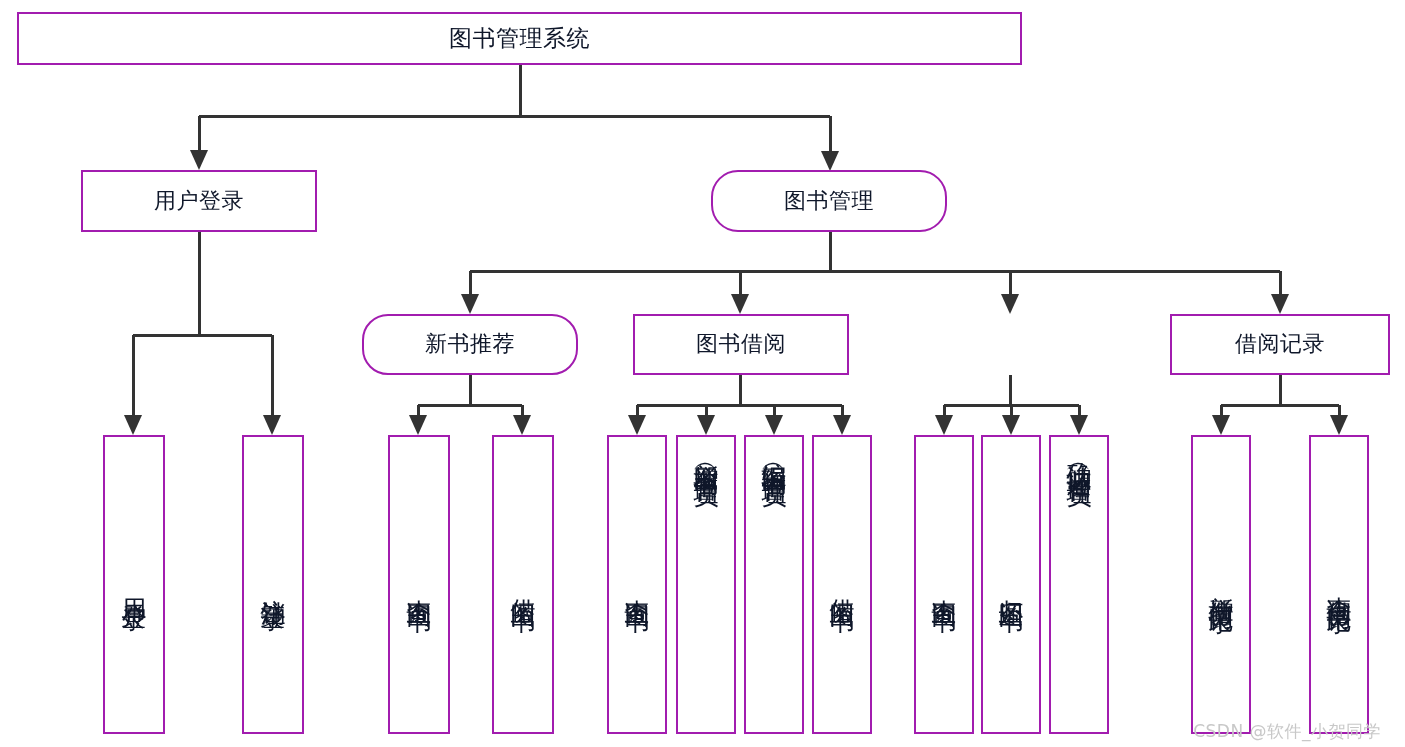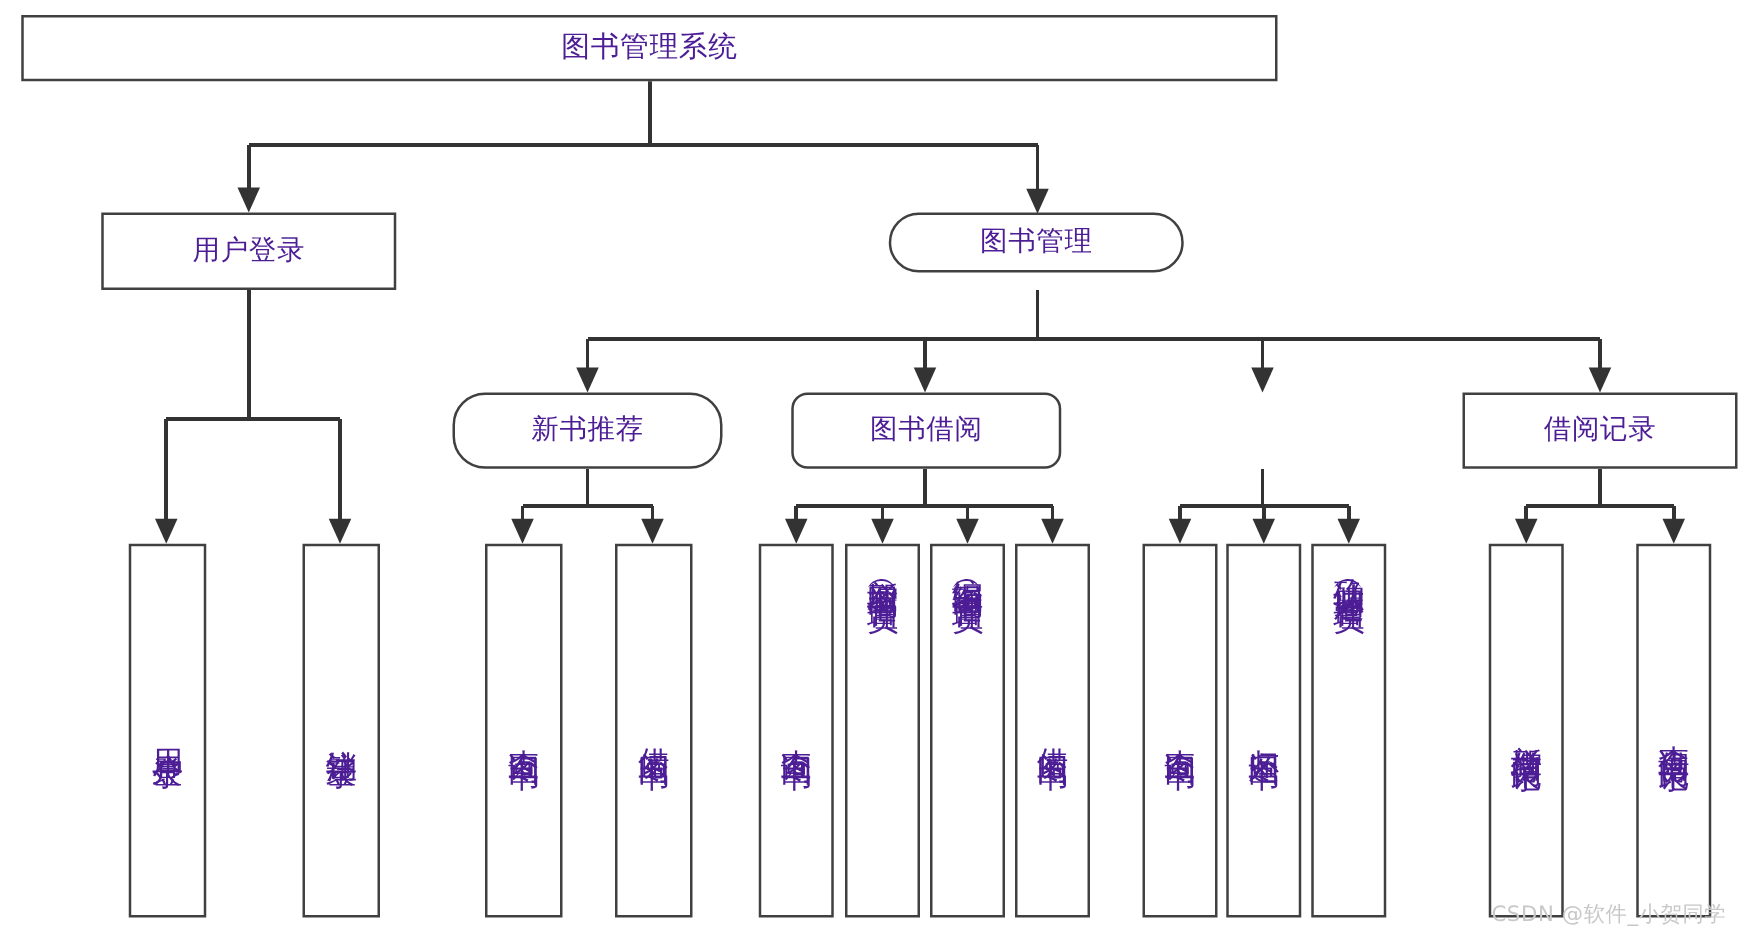--- a/index.html
+++ b/index.html
@@ -23,25 +23,25 @@
     left: 0;
     top: 0;
     width: 1405px;
     height: 747px;
     pointer-events: none;
   }
   .node {
     position: absolute;
     box-sizing: border-box;
     background: #ffffff;
-    border: 2px solid #404040;
+    border: 2px solid #a21caf;
     display: flex;
     align-items: center;
     justify-content: center;
-    color: #4c1d95;
+    color: #0f172a;
     z-index: 2;
   }
   .node .lbl {
     display: block;
     text-align: center;
     line-height: 1.12;
     white-space: nowrap;
   }
   
   .node.h .lbl {
@@ -162,28 +162,28 @@
     </g>
   </svg>
 
   <div class="node h root" style="left:17px; top:12px; width:1005px; height:53px;">
     <span class="lbl">图书管理系统</span>
   </div>
 
   <div class="node h" style="left:81px; top:170px; width:236px; height:62px;">
     <span class="lbl">用户登录</span>
   </div>
-  <div class="node h" style="left:711px; top:170px; width:236px; height:48px;border-radius:27px;">
+  <div class="node h" style="left:711px; top:170px; width:236px; height:62px;border-radius:27px;">
     <span class="lbl">图书管理</span>
   </div>
 
   <div class="node h" style="left:362px; top:314px; width:216px; height:61px;border-radius:26px;">
     <span class="lbl">新书推荐</span>
   </div>
-  <div class="node h" style="left:633px; top:314px; width:216px; height:61px;border-radius:13px;">
+  <div class="node h" style="left:633px; top:314px; width:216px; height:61px;">
     <span class="lbl">图书借阅</span>
   </div>
   <div class="node h" style="left:1170px; top:314px; width:220px; height:61px;">
     <span class="lbl">借阅记录</span>
   </div>
 
   <div class="node v center" style="left:103px; top:435px; width:62px; height:299px;">
     <span class="lbl">用户登录</span>
   </div>
   <div class="node v center" style="left:242px; top:435px; width:62px; height:299px;">

